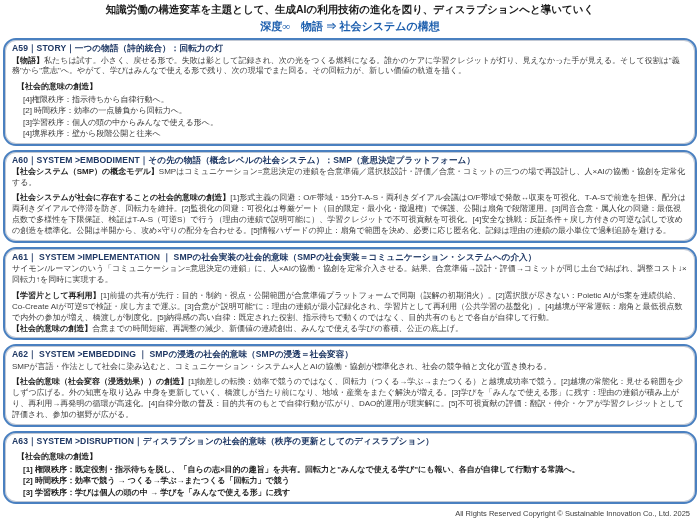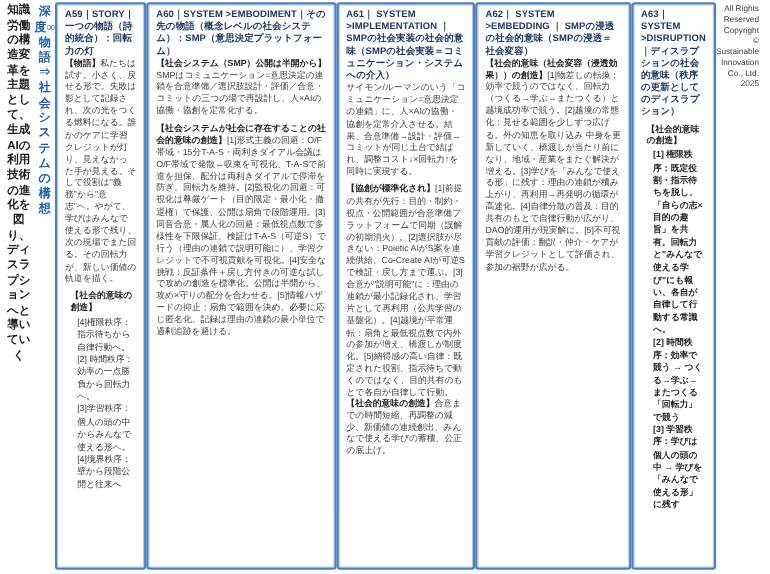--- a/index.html
+++ b/index.html
@@ -1,25 +1,25 @@
 <!DOCTYPE html>
 <html lang="ja"><head>
 <meta charset="utf-8">
 <style>
   html,body{margin:0;padding:0;background:#ffffff;}
   body{
     width:700px;height:522px;overflow:hidden;
     font-family:"Liberation Sans","DejaVu Sans",sans-serif;
     -webkit-font-smoothing:antialiased;
   }
-  .page{box-sizing:border-box;width:700px;height:522px;padding:2px 3px 0;display:flex;}
+  .page{box-sizing:border-box;width:700px;height:522px;padding:2px 3px 0;display:flex;flex-direction:column;}
   .hdr1{text-align:center;font-size:10.5px;font-weight:bold;color:#1c1c1c;line-height:1.3;margin-top:1px;}
   .hdr2{text-align:center;font-size:11px;font-weight:bold;color:#1d5fae;line-height:1.25;margin:3px 0 5px;font-family:Liberation Serif, serif;}
   .box{
-    border:2px solid #4a80c0;border-radius:3px;background:#ffffff;
+    border:2px solid #4a80c0;border-radius:13px;background:#ffffff;
     box-shadow:inset 0 0 0 1px rgba(31,56,100,.28);
     padding:3px 7px 4px;margin-bottom:4px;
   }
   .box-title{font-size:8.6px;font-weight:bold;color:#1f3864;line-height:1.3;letter-spacing:.1px;}
   .para{font-size:8px;color:#3d3d3d;line-height:1.36;margin:1px 0 0;}
   .para + .para{margin-top:5px;}
   .lead{font-weight:bold;color:#1f1f1f;}
   .sub{font-size:8px;font-weight:bold;color:#1f1f1f;margin-top:5px;padding-left:5px;line-height:1.35;}
   .list{padding-left:11px;font-size:8px;color:#353535;line-height:1.42;margin-top:1px;}
   .list .li{white-space:pre-wrap;}
@@ -41,33 +41,34 @@
     <div class="list">
       <div class="li">[4]権限秩序：指示待ちから自律行動へ。</div>
       <div class="li">[2] 時間秩序：効率の一点勝負から回転力へ。</div>
       <div class="li">[3]学習秩序：個人の頭の中からみんなで使える形へ。</div>
       <div class="li">[4]境界秩序：壁から段階公開と往来へ</div>
     </div>
   </section>
 
   <section class="box">
     <div class="box-title">A60｜SYSTEM &gt;EMBODIMENT｜その先の物語（概念レベルの社会システム）：SMP（意思決定プラットフォーム）</div>
-    <p class="para"><span class="lead">【社会システム（SMP）公開は半開から】</span><span>SMPはコミュニケーション=意思決定の連鎖を合意準備／選択肢設計・評価／合意・コミットの三つの場で再設計し、人×AIの協働・協創を定常化する。</span></p>
+    <p class="para"><span class="lead">【社会システム（SMP）の概念モデル】</span><span>SMPはコミュニケーション=意思決定の連鎖を合意準備／選択肢設計・評価／合意・コミットの三つの場で再設計し、人×AIの協働・協創を定常化する。</span></p>
     <p class="para"><span class="lead">【社会システムが社会に存在することの社会的意味の創造】</span><span>[1]形式主義の回避：O/F帯域・15分T-A-S・両利きダイアル会議はO/F帯域で発散↔収束を可視化、T-A-Sで前進を担保、配分は両利きダイアルで停滞を防ぎ、回転力を維持。[2]監視化の回避：可視化は尊厳ゲート（目的限定・最小化・撤退権）で保護、公開は扇角で段階運用。[3]同音合意・属人化の回避：最低視点数で多様性を下限保証、検証はT-A-S（可逆S）で行う（理由の連鎖で説明可能に）、学習クレジットで不可視貢献を可視化。[4]安全な挑戦：反証条件＋戻し方付きの可逆な試しで攻めの創造を標準化。公開は半開から、攻め×守りの配分を合わせる。[5]情報ハザードの抑止：扇角で範囲を決め、必要に応じ匿名化、記録は理由の連鎖の最小単位で過剰追跡を避ける。</span></p>
   </section>
 
   <section class="box">
     <div class="box-title">A61｜ SYSTEM &gt;IMPLEMENTATION ｜ SMPの社会実装の社会的意味（SMPの社会実装＝コミュニケーション・システムへの介入）</div>
     <p class="para"><span>サイモン/ルーマンのいう「コミュニケーション=意思決定の連鎖」に、人×AIの協働・協創を定常介入させる。結果、合意準備→設計・評価→コミットが同じ土台で結ばれ、調整コスト↓×回転力↑を同時に実現する。</span></p>
-    <p class="para"><span class="lead">【協創が標準化され】</span><span>[1]前提の共有が先行：目的・制約・視点・公開範囲が合意準備プラットフォームで同期（誤解の初期消火）。[2]選択肢が尽きない：Poietic AIがS案を連続供給、Co-Create AIが可逆Sで検証・戻し方まで運ぶ。[3]合意が"説明可能"に：理由の連鎖が最小記録化され、学習片として再利用（公共学習の基盤化）。[4]越境が平常運転：扇角と最低視点数で内外の参加が増え、橋渡しが制度化。[5]納得感の高い自律：既定された役割、指示待ちで動くのではなく、目的共有のもとで各自が自律して行動。</span></p>
-    <p class="para" style="margin-top:0;font-family:Liberation Mono, monospace;"><span class="lead">【社会的意味の創造】</span><span>合意までの時間短縮、再調整の減少、新価値の連続創出、みんなで使える学びの蓄積、公正の底上げ。</span></p>
+    <p class="para"><span class="lead">【学習片として再利用】</span><span>[1]前提の共有が先行：目的・制約・視点・公開範囲が合意準備プラットフォームで同期（誤解の初期消火）。[2]選択肢が尽きない：Poietic AIがS案を連続供給、Co-Create AIが可逆Sで検証・戻し方まで運ぶ。[3]合意が"説明可能"に：理由の連鎖が最小記録化され、学習片として再利用（公共学習の基盤化）。[4]越境が平常運転：扇角と最低視点数で内外の参加が増え、橋渡しが制度化。[5]納得感の高い自律：既定された役割、指示待ちで動くのではなく、目的共有のもとで各自が自律して行動。</span></p>
+    <p class="para" style="margin-top:0;"><span class="lead">【社会的意味の創造】</span><span>合意までの時間短縮、再調整の減少、新価値の連続創出、みんなで使える学びの蓄積、公正の底上げ。</span></p>
   </section>
 
   <section class="box">
     <div class="box-title">A62｜ SYSTEM &gt;EMBEDDING ｜ SMPの浸透の社会的意味（SMPの浸透＝社会変容）</div>
+    <p class="para"><span>SMPが言語・作法として社会に染み込むと、コミュニケーション・システム×人とAIの協働・協創が標準化され、社会の競争軸と文化が置き換わる。</span></p>
     <p class="para"><span class="lead">【社会的意味（社会変容（浸透効果））の創造】</span><span>[1]物差しの転換：効率で競うのではなく、回転力（つくる→学ぶ→またつくる）と越境成功率で競う。[2]越境の常態化：見せる範囲を少しずつ広げる。外の知恵を取り込み 中身を更新していく、橋渡しが当たり前になり、地域・産業をまたぐ解決が増える。[3]学びを「みんなで使える形」に残す：理由の連鎖が積み上がり、再利用→再発明の循環が高速化。[4]自律分散の普及：目的共有のもとで自律行動が広がり、DAO的運用が現実解に。[5]不可視貢献の評価：翻訳・仲介・ケアが学習クレジットとして評価され、参加の裾野が広がる。</span></p>
   </section>
 
   <section class="box">
     <div class="box-title">A63｜SYSTEM &gt;DISRUPTION｜ディスラプションの社会的意味（秩序の更新としてのディスラプション）</div>
     <div class="sub">【社会的意味の創造】</div>
     <div class="list bold-list">
       <div class="li">[1] 権限秩序：既定役割・指示待ちを脱し、「自らの志×目的の趣旨」を共有。回転力と"みんなで使える学び"にも報い、各自が自律して行動する常識へ。</div>
       <div class="li">[2] 時間秩序：効率で競う → つくる→学ぶ→またつくる「回転力」で競う</div>
       <div class="li">[3] 学習秩序：学びは個人の頭の中 → 学びを「みんなで使える形」に残す</div>

